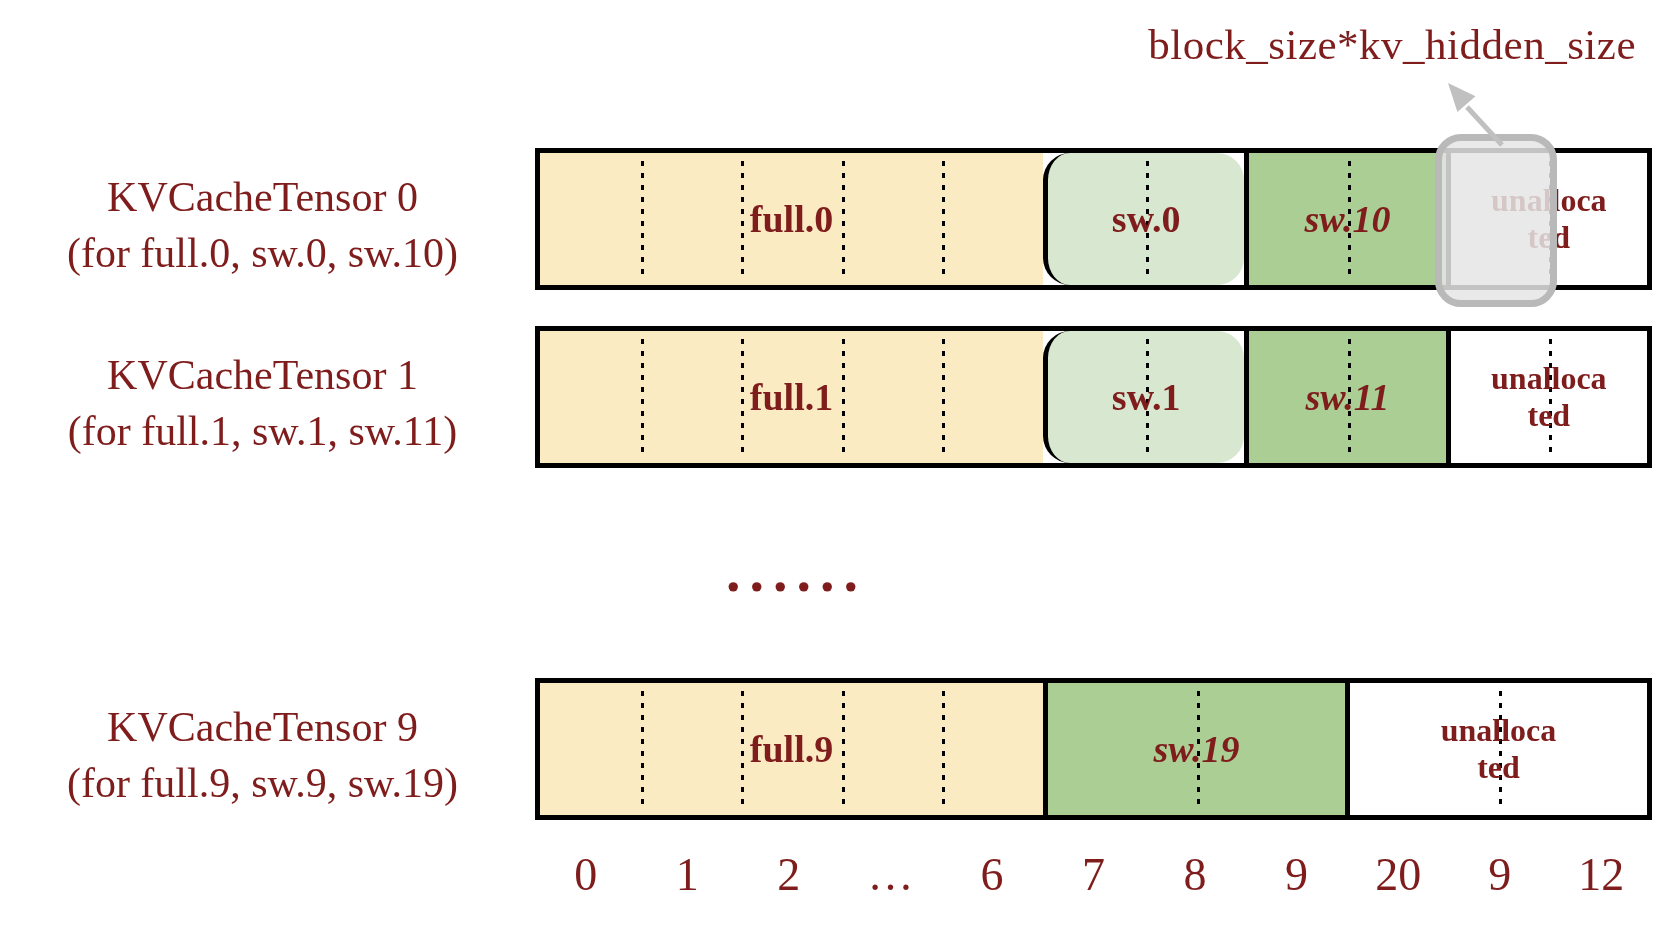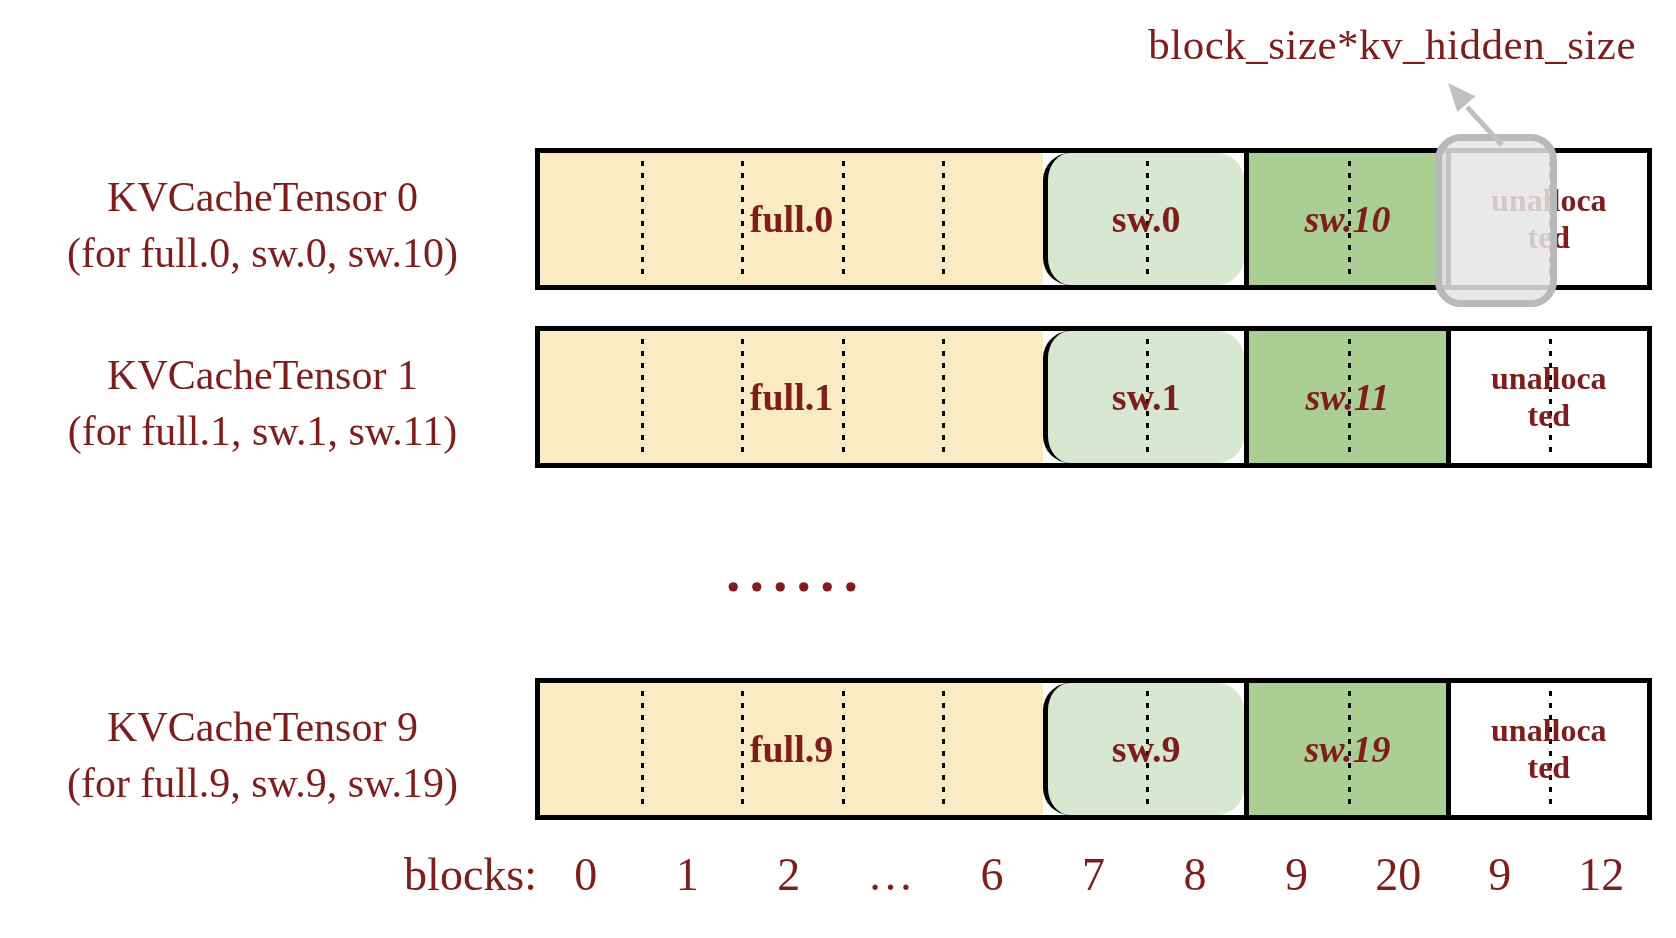--- a/index.html
+++ b/index.html
@@ -158,27 +158,20 @@
       <div class="seg seg-full c-full">
         <div class="subs">
             <i></i>
             <i></i>
             <i></i>
             <i></i>
             <i></i>
           </div>
         <span class="seg-label">full.9</span>
       </div>
-      <div class="seg seg-2 c-sw">
-        <div class="subs">
-            <i></i>
-            <i></i>
-          </div>
-        <span class="seg-label">sw.9</span>
-      </div>
       <div class="seg seg-2 c-swp">
         <div class="subs">
             <i></i>
             <i></i>
           </div>
         <span class="seg-label">sw.19</span>
       </div>
       <div class="seg seg-2 c-un">
         <div class="subs">
             <i></i>
@@ -186,21 +179,20 @@
           </div>
         <span class="seg-label two-line">
           <div>unalloca</div>
           <div>ted</div>
         </span>
       </div>
     </div>
   </div>
 
   <div class="axis">
-    <div class="axis-label">blocks:</div>
     <div class="ticks">
       <span>0</span>
       <span>1</span>
       <span>2</span>
       <span>…</span>
       <span>6</span>
       <span>7</span>
       <span>8</span>
       <span>9</span>
       <span>20</span>

